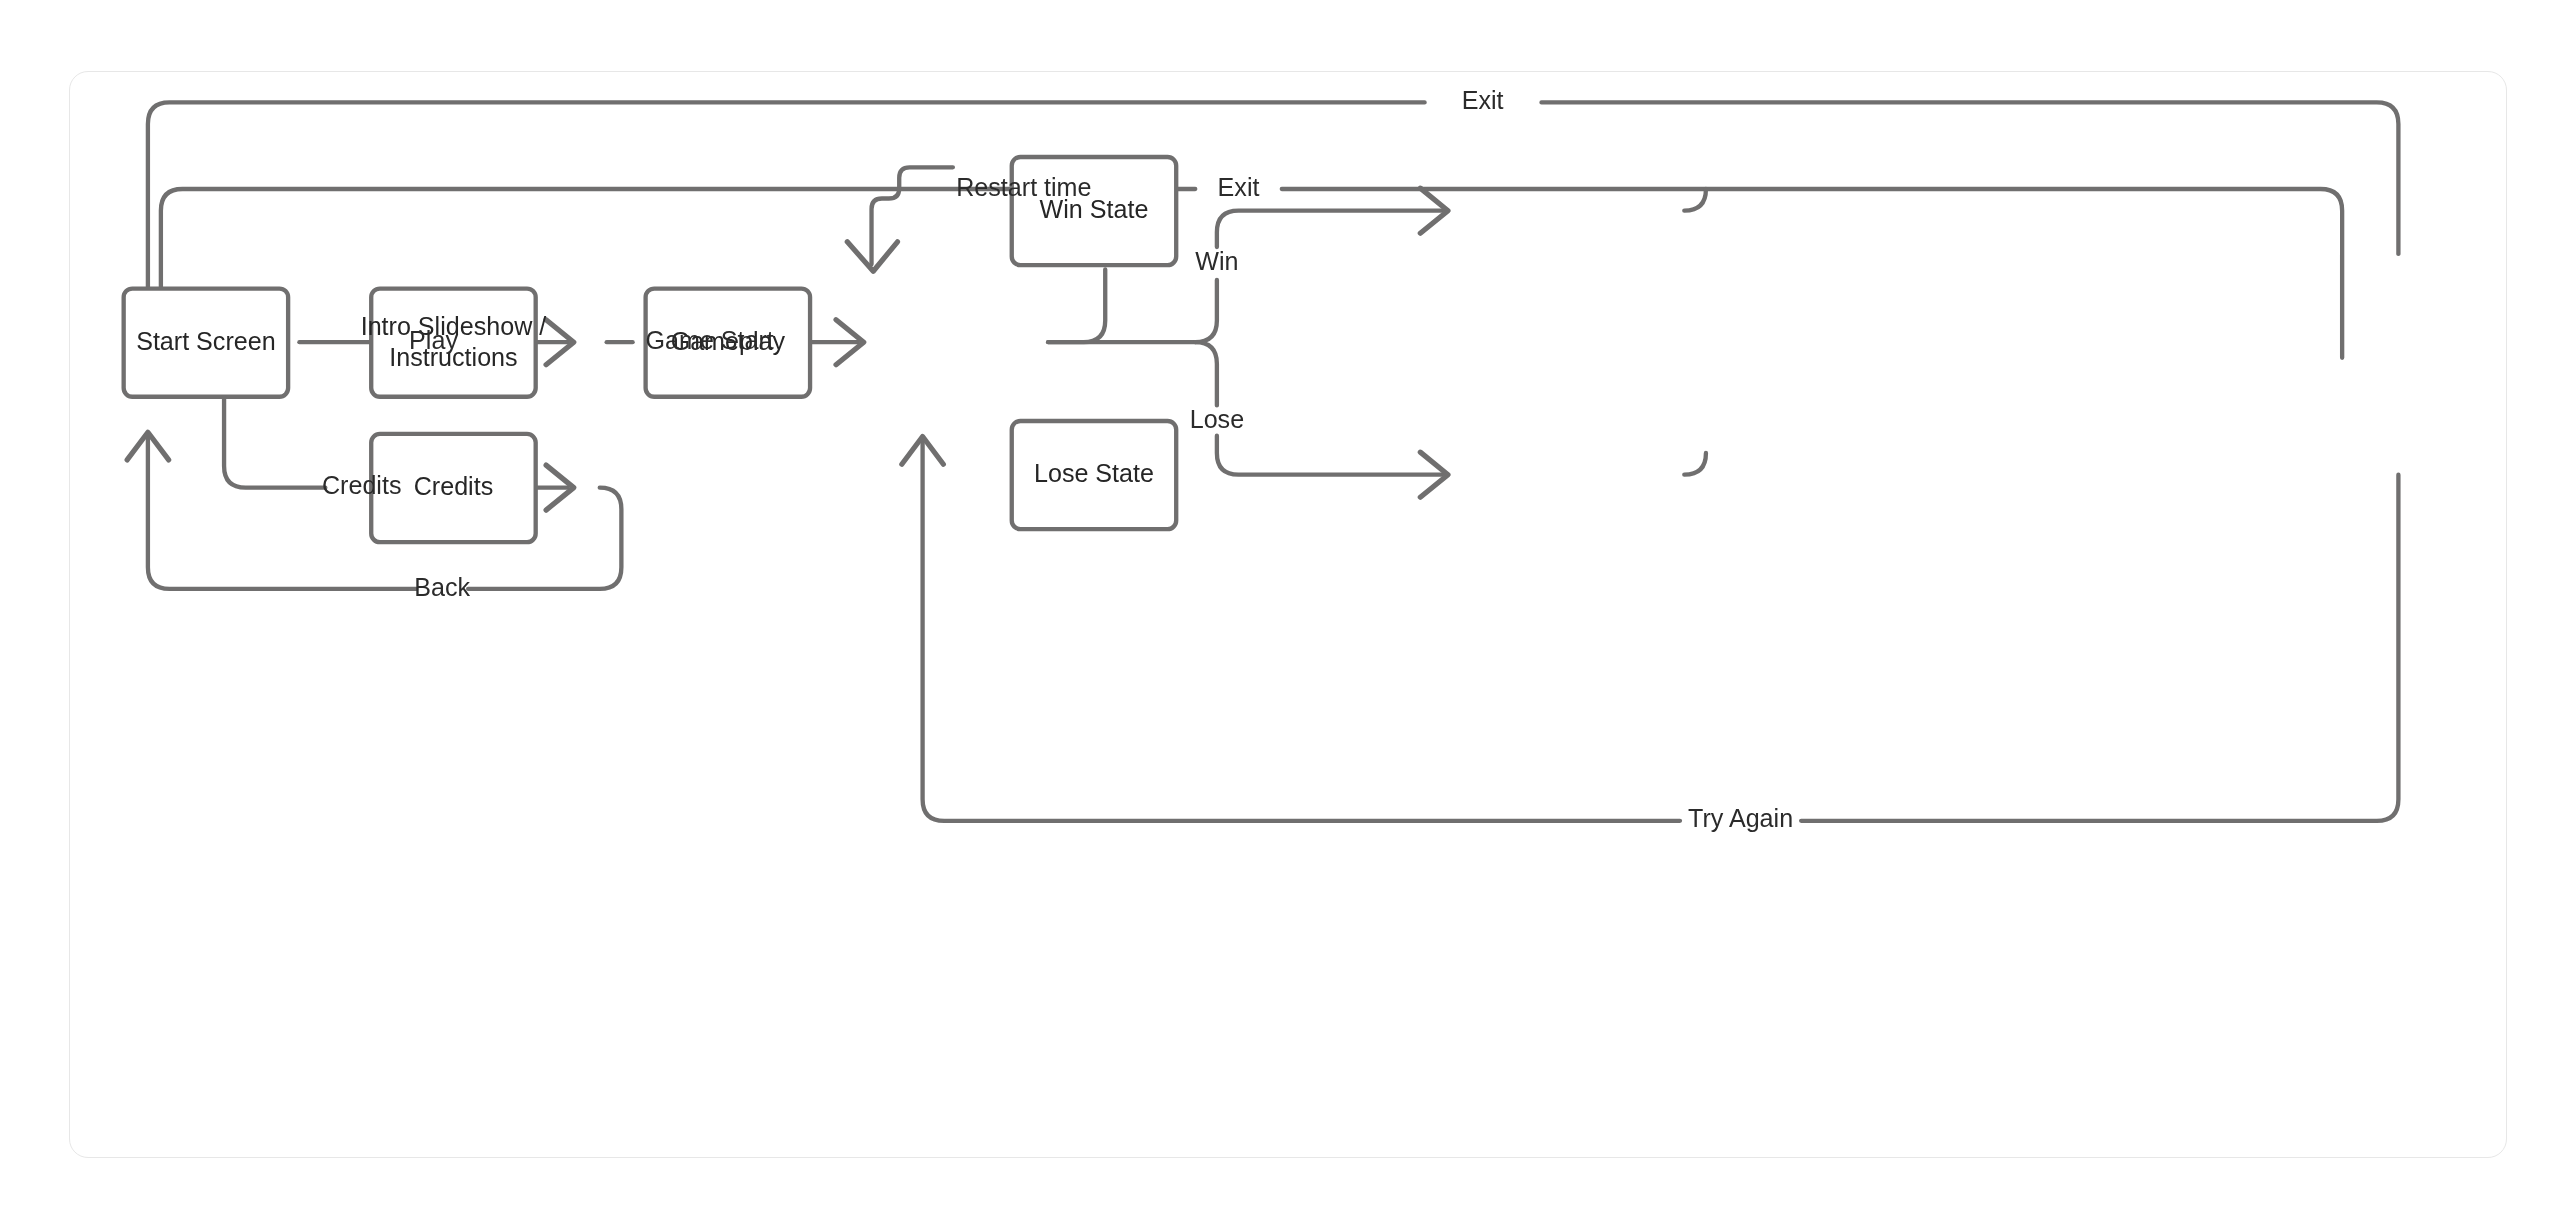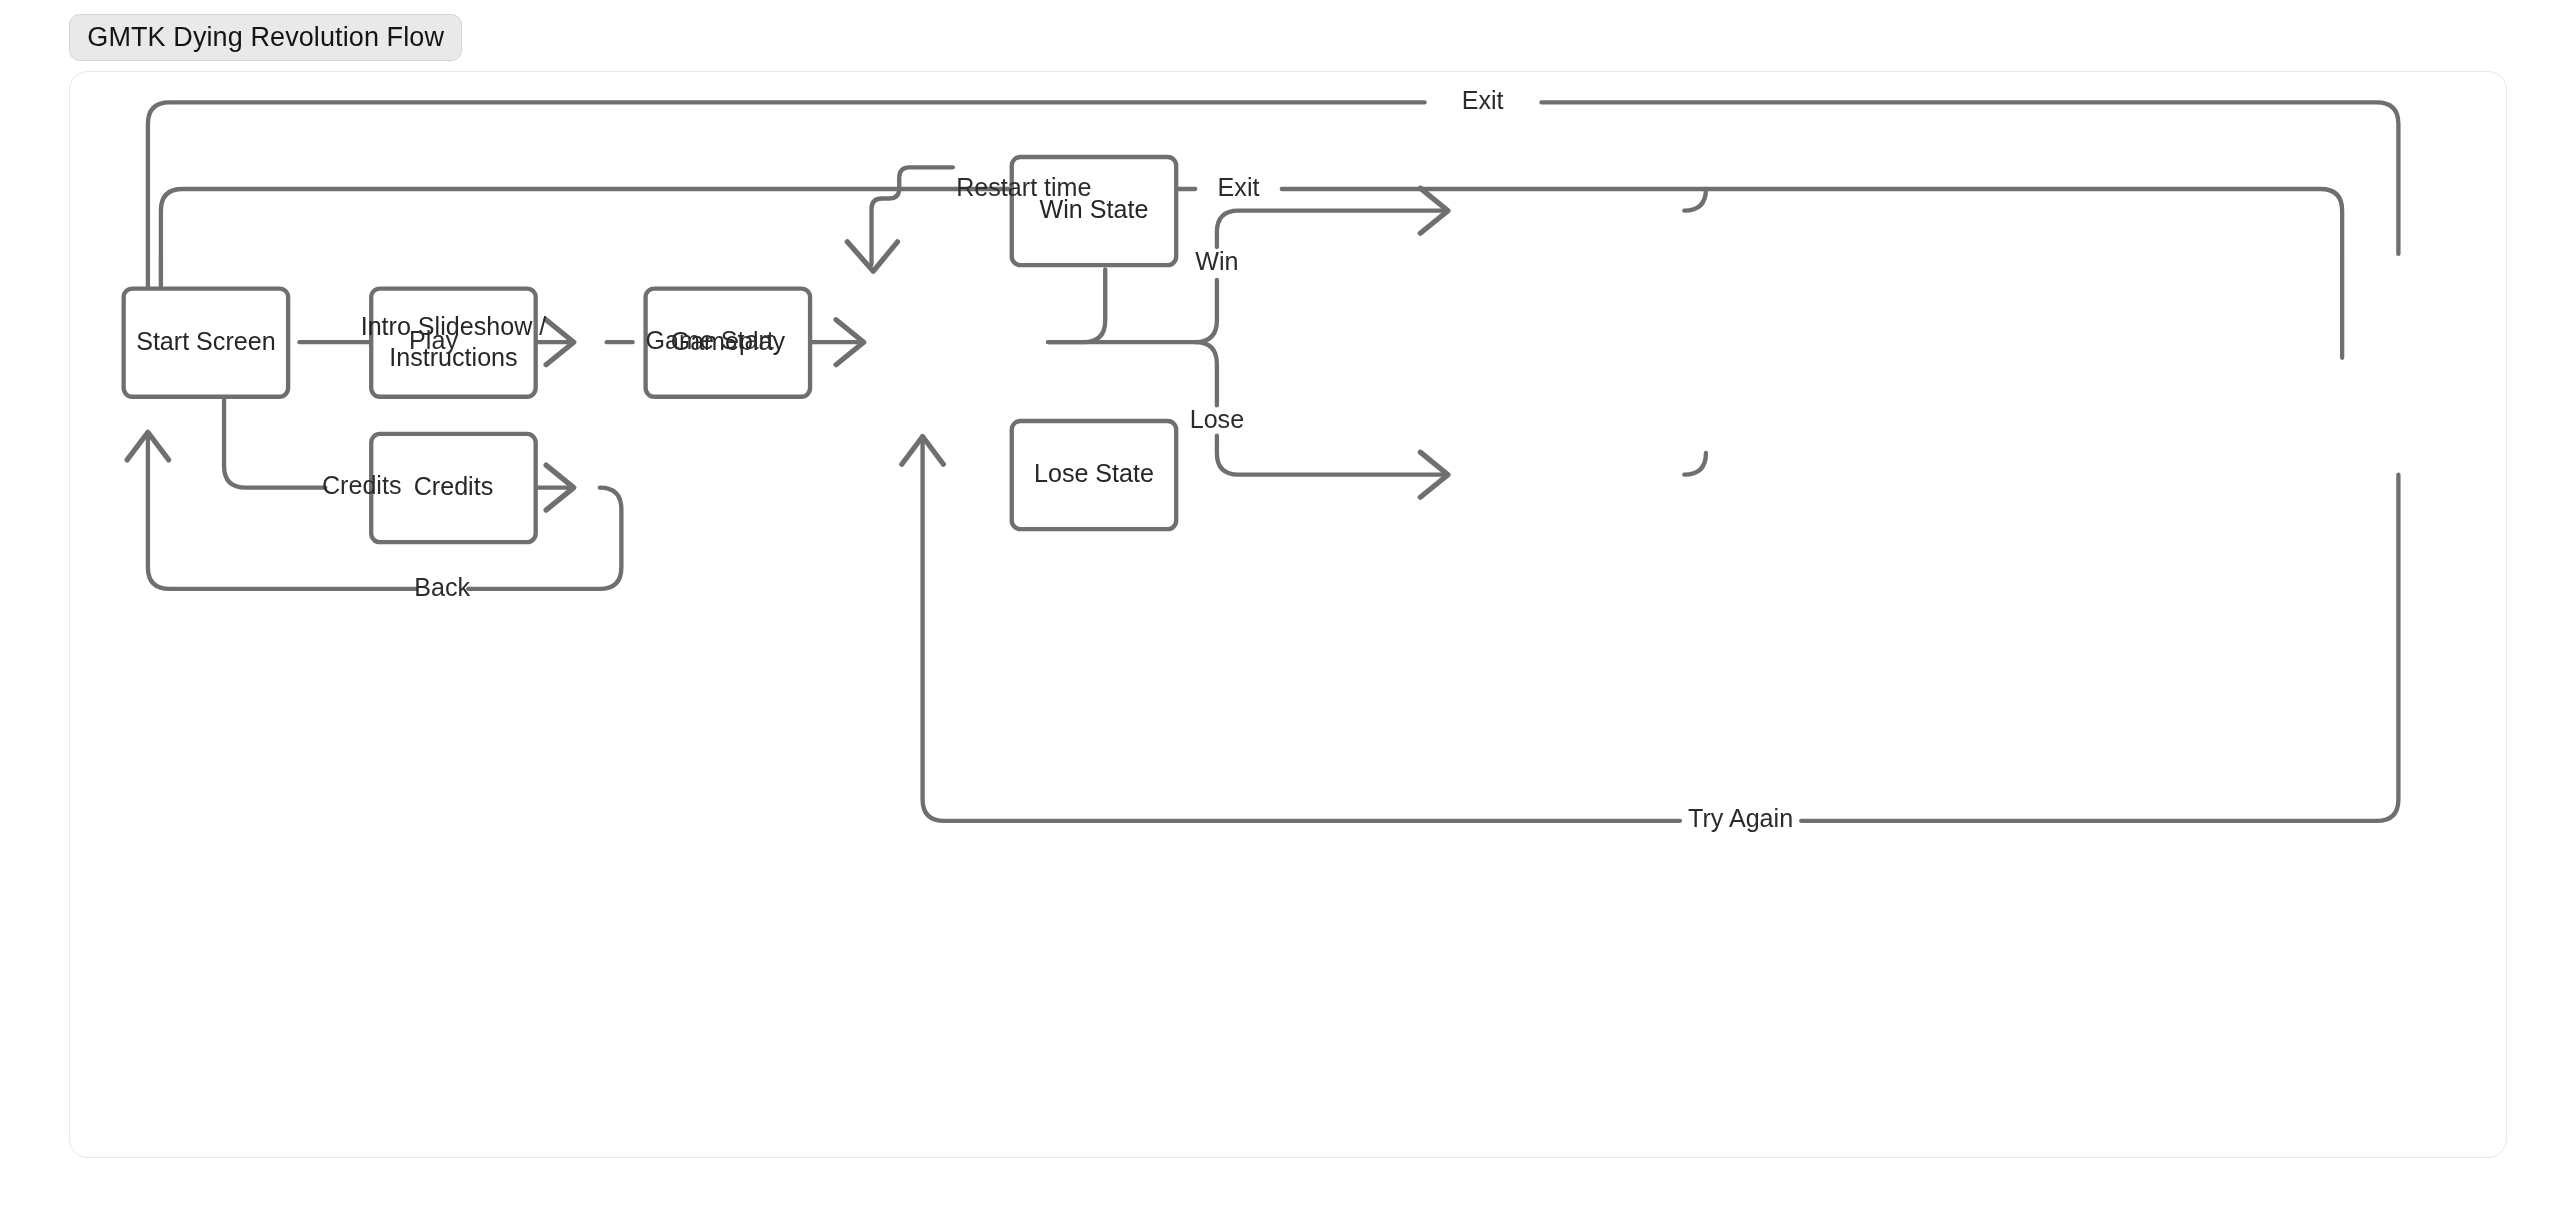--- a/index.html
+++ b/index.html
@@ -50,21 +50,20 @@
     font-family:"Liberation Sans","DejaVu Sans",sans-serif;
     font-size:29px;fill:#2b2b2b;
     text-anchor:middle;dominant-baseline:middle;
   }
 </style>
 </head>
 <body>
 
 <div id="root">
 
-  <div class="title-chip">GMTK Dying Revolution Flow</div>
 
   <div class="card">
     <svg width="2434" height="1084" viewBox="0 0 2812 1252">
 
       <g>
 
         <g>
           <path class="edge" d="M 2690,210 L 2690,60 Q 2690,35 2665,35 L 1700,35"></path>
           <path class="edge" d="M 1565,35 L 115,35 Q 90,35 90,60 L 90,330"></path>
           <path class="ahead" d="M 66,302 L 90,334 L 114,302"></path>

